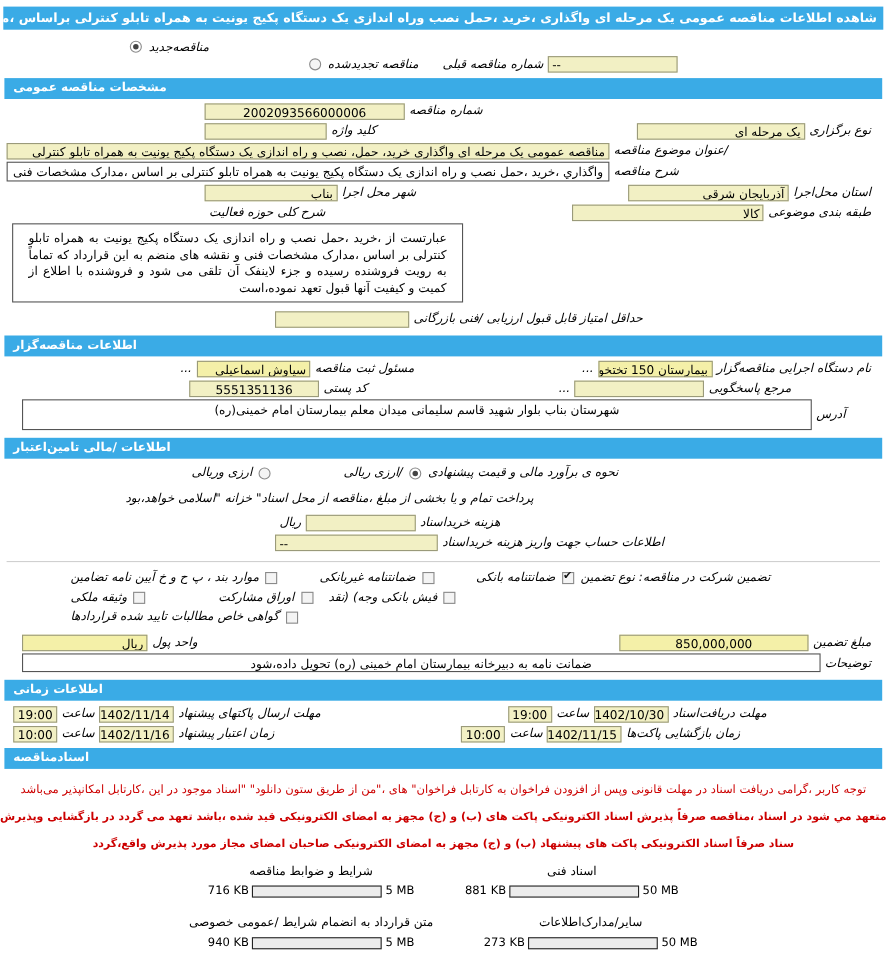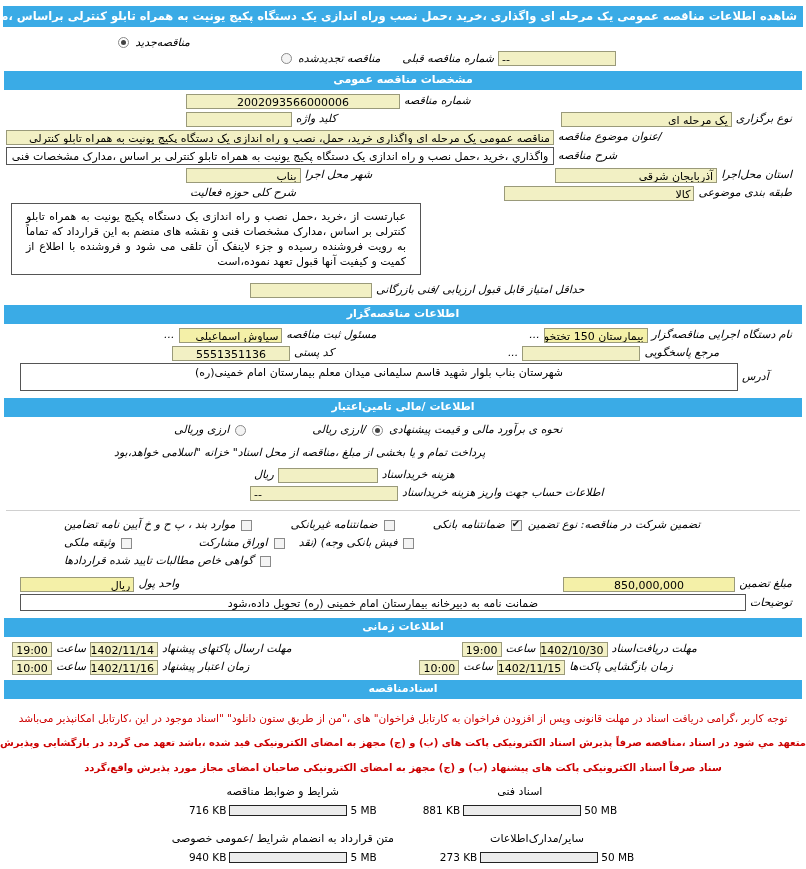--- a/index.html
+++ b/index.html
@@ -27,21 +27,21 @@
     box-sizing:border-box;
   }
   .bar.title-bar{
     margin:6px 3px 4px 3px;
     padding:3px 6px 4px 6px;
     text-align:center;
     font-size:11.5px;
     white-space:nowrap;
     overflow:hidden;
   }
-  .bar.rightlabel{text-align:center;}
+  .bar.rightlabel{text-align:left;}
 
   
   .row{
     display:flex;
     align-items:center;
     justify-content:flex-start;
     padding:1px 10px;
     line-height:16px;
   }
   .lbl{
@@ -59,21 +59,21 @@
     height:15px;
     line-height:15px;
     font-size:11px;
     color:#000;
     padding:0 3px;
     box-sizing:border-box;
     text-align:center;
     overflow:hidden;
     white-space:nowrap;
   }
-  .fld.w-num{width:214px;}
+  .fld.w-num{width:182px;}
   .fld.w-small{width:132px;}
   .fld.w-mid{width:150px;}
   .fld.w-prev{width:118px;text-align:left;}
   .fld.sel{background:#f4f0a8;}
   .fld.left{text-align:left;}
   .fld.right{text-align:right;}
 
   .box{
     border:1px solid #555;
     background:#ffffff;

